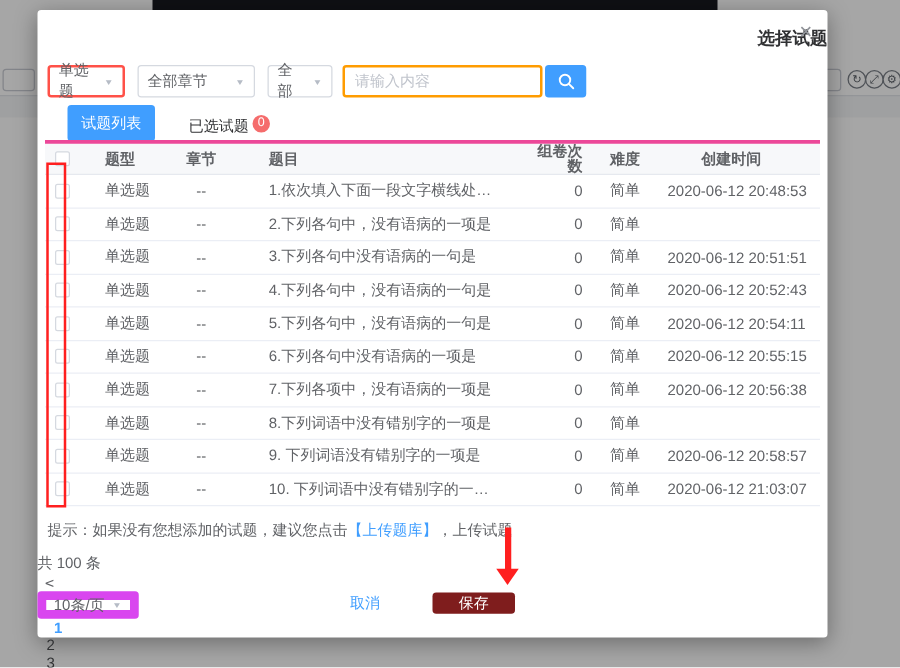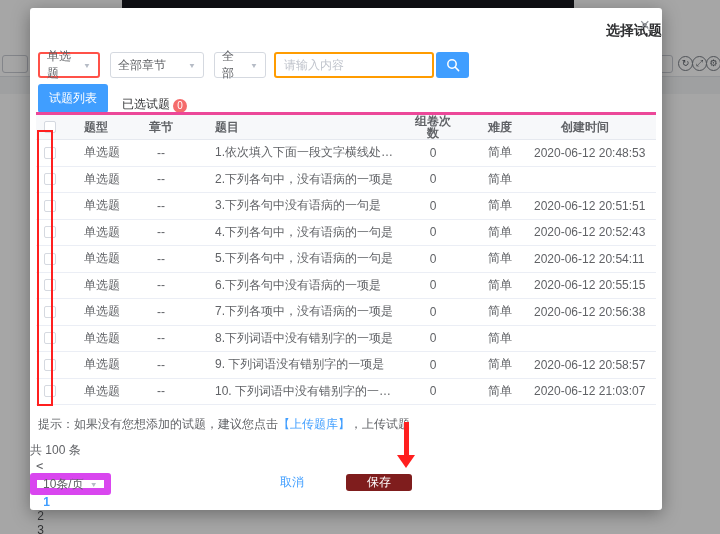--- a/index.html
+++ b/index.html
@@ -26,35 +26,35 @@
   .sel { position:absolute; top:44px; height:26px; background:#fff; border:1px solid #d5d9e0; border-radius:3px; display:flex; align-items:center; padding:0 7px; color:#606266; }
   .sel .caret { margin-left:auto; font-size:8px; color:#b6bcc6; transform:scaleY(0.85); padding-left:6px; }
   .sel-type { left:8px; width:62px; border:2px solid #ff5148; }
   .sel-chapter { left:80px; width:94px; }
   .sel-scope { left:184px; width:52px; }
   .search-input { position:absolute; top:44px; left:244px; width:160px; height:26px; border:2px solid #ff9c00; border-radius:3px; padding:0 8px; font-size:12px; color:#606266; outline:none; font-family:inherit; }
   .search-input::placeholder { color:#c0c4cc; }
   .search-btn { position:absolute; top:44px; left:406px; width:33px; height:26px; background:#409eff; border:none; border-radius:3px; display:flex; align-items:center; justify-content:center; cursor:pointer; }
 
   
-  .tabs { position:absolute; top:76px; left:8px; display:flex; align-items:flex-end; }
+  .tabs { position:absolute; top:76px; left:24px; display:flex; align-items:center; }
   .tab-active { background:#409eff; color:#fff; border:none; border-radius:3px; font-size:12px; padding:6px 11px; cursor:pointer; font-family:inherit; }
-  .tab-plain { margin-left:14px; margin-top:6px; color:#303133; cursor:pointer; }
+  .tab-plain { margin-left:27px; margin-top:6px; color:#303133; cursor:pointer; }
   .badge { display:inline-block; margin-left:3px; margin-top:1px; min-width:14px; height:14px; line-height:14px; border-radius:8px; background:#f56c6c; color:#fff; font-size:10px; text-align:center; padding:0 3px; }
 
   
   .table { position:absolute; top:104px; left:6px; width:620px; }
   .thead { display:flex; height:28px; background:#f7f8fa; border-top:3px solid #ec4899; border-bottom:1px solid #e6e9ef; font-weight:bold; color:#606266; align-items:center; }
   .trow { display:flex; height:26.5px; border-bottom:1px solid #ebeef5; align-items:center; }
   .cell { white-space:nowrap; overflow:hidden; }
   .c-check { width:28px; display:flex; justify-content:center; align-items:center; align-self:stretch; }
   .c-type { width:76px; padding-left:20px; }
   .c-chap { width:42px; text-align:center; }
   .c-title { width:218px; padding-left:33px; text-overflow:ellipsis; }
-  .c-count { width:66px; text-align:center; }
+  .c-count { width:66px; text-align:right; }
   .c-diff { width:68px; text-align:center; }
   .c-created { width:122px; text-align:center; padding-right:20px; }
   .thead .c-count { line-height:12px; }
   .count-wrap { display:inline-block; width:40px; white-space:normal; word-break:break-all; }
   .cb { width:12px; height:12px; border:1px solid #d5d9e0; border-radius:2px; background:#fff; display:inline-block; cursor:pointer; }
 
   
   .hint { position:absolute; top:408px; left:8px; font-size:12px; color:#606266; }
   .hint .link { color:#409eff; cursor:pointer; }
 

